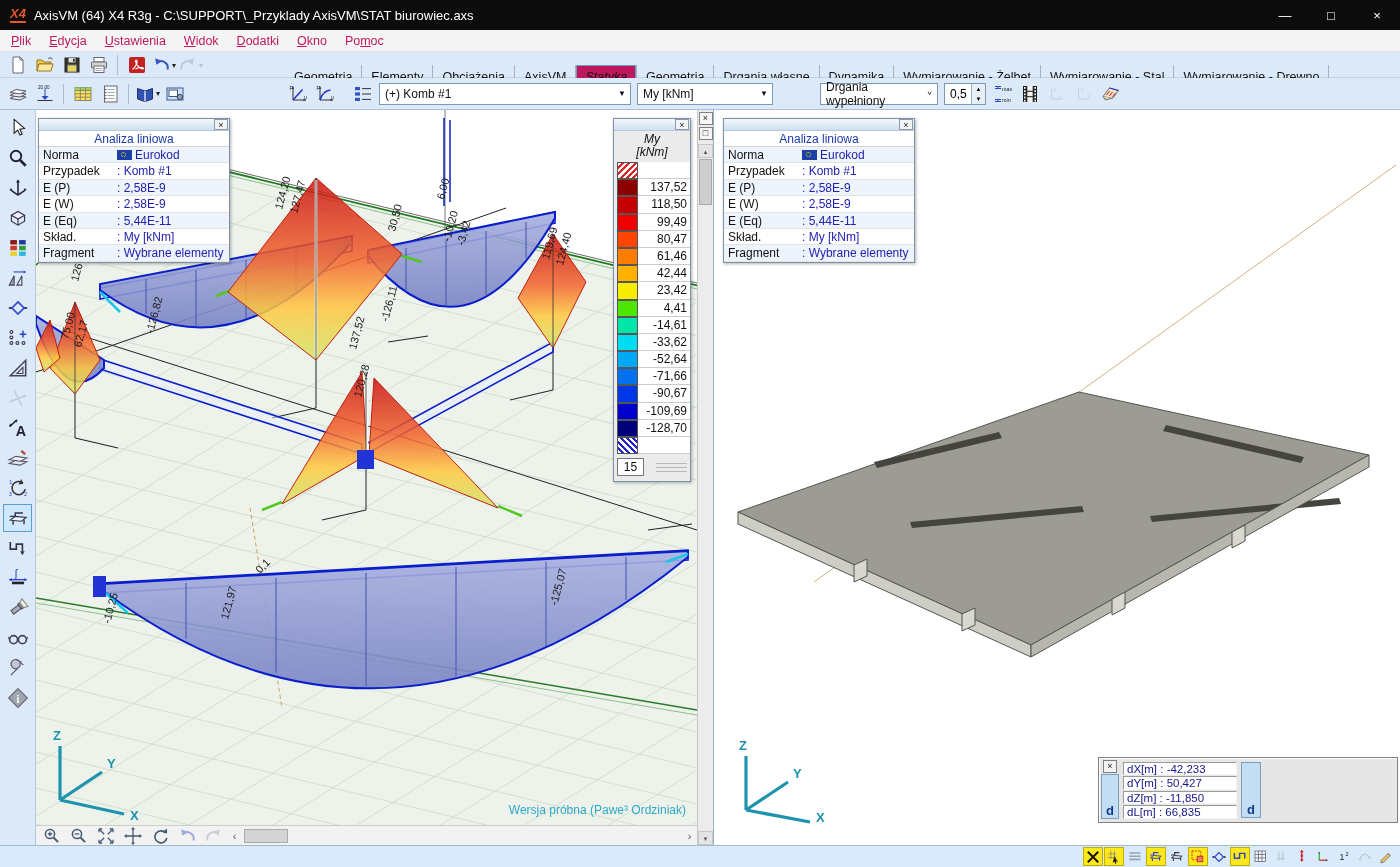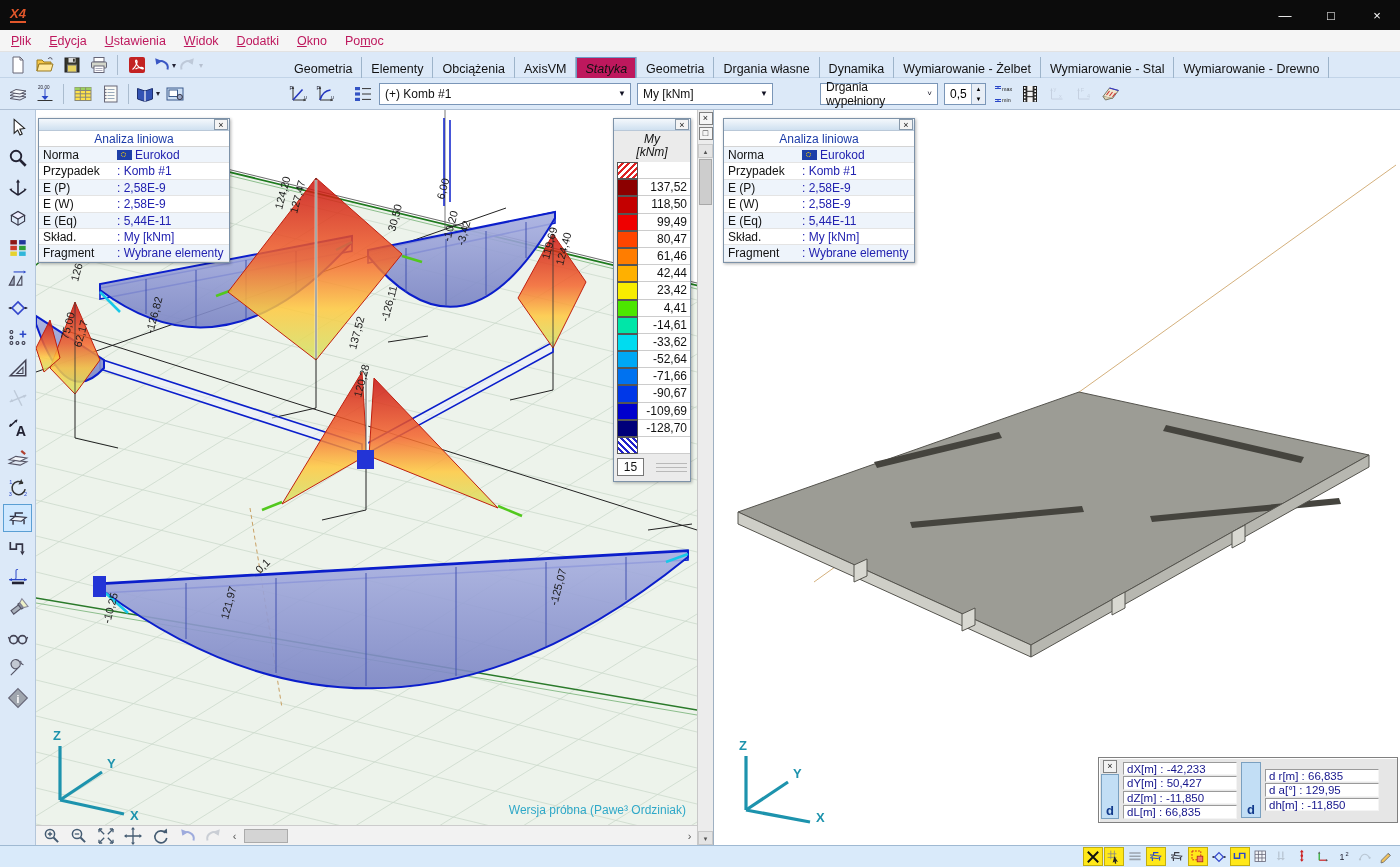--- a/index.html
+++ b/index.html
@@ -14,21 +14,21 @@
   .wbtn{width:46px;height:30px;display:flex;align-items:center;justify-content:center;font-size:13px;color:#fff;}
 
   
   .menubar{position:absolute;left:0;top:30px;width:1400px;height:22px;background:#f5f5f5;display:flex;align-items:center;font-size:12.5px;border-bottom:1px solid #e2e2e2;padding-left:2px;}
   .menu-item{padding:0 9px;color:#be185d;}
   .menu-item u{text-decoration:underline;}
 
   
   .tb1{position:absolute;left:0;top:52px;width:1400px;height:26px;background:#dce9f8;border-bottom:1px solid #c2d4e8;}
   #file-icons{position:absolute;left:4px;top:1px;height:24px;display:flex;align-items:center;}
-  .tabs{position:absolute;left:285px;top:4px;height:26px;display:flex;align-items:flex-end;font-size:12.5px;}
+  .tabs{position:absolute;left:285px;top:12px;height:26px;display:flex;align-items:flex-end;font-size:12.5px;}
   .tab{height:25px;line-height:25px;padding:0 9px;border-right:1px solid #9db4ca;color:#111;white-space:nowrap;}
   .tab.active{background:#be185d;box-shadow:inset 0 0 0 1px #6f9cc6;font-style:italic;}
   .tb2{position:absolute;left:0;top:78px;width:1400px;height:32px;background:#dce9f8;border-bottom:1px solid #aebfd4;}
   #doc-icons{position:absolute;left:4px;top:3px;display:flex;align-items:center;}
   #statics-bar{position:absolute;left:285px;top:3px;display:flex;align-items:center;}
 
   .tbtn{width:25px;height:25px;display:inline-flex;align-items:center;justify-content:center;margin:0 1px;border:1px solid transparent;position:relative;}
   .tbtn.selected{background:#cfe8ff;border:1px solid #5a9fd4;}
   .tbtn.disabled{opacity:.45;}
   .ticon svg{width:20px;height:20px;display:block;}
@@ -107,20 +107,21 @@
   .axlab{font:bold 13px "Liberation Sans",sans-serif;fill:#1d93ad;}
   .wm{font:12px "Liberation Sans",sans-serif;fill:#2fa8c8;}
 </style>
 </head>
 <body>
 
 <div id="app">
 
   <div class="titlebar">
     <span class="logo">X4</span>
+    <span class="wtitle">AxisVM (64) X4 R3g - C:\SUPPORT\_Przyklady AxisVM\STAT biurowiec.axs</span>
     <span class="winbtns" id="winbtns">
         <span class="wbtn">—</span>
         <span class="wbtn">□</span>
         <span class="wbtn">×</span>
       </span>
   </div>
 
   <div class="menubar" id="menubar">
       <span class="menu-item"><u>P</u>lik</span>
       <span class="menu-item"><u>E</u>dycja</span>
@@ -1170,20 +1171,15 @@
       <span class="cp-x" id="cp-close">×</span>
       <span class="cp-d" id="cp-d1">d</span>
     </span>
     <span class="cp-col" id="coord-rows-left">
         <span class="crow"><span>dX[m] : </span><span>-42,233</span></span>
         <span class="crow"><span>dY[m] : </span><span>50,427</span></span>
         <span class="crow"><span>dZ[m] : </span><span>-11,850</span></span>
         <span class="crow"><span>dL[m] : </span><span>66,835</span></span>
       </span>
     <span class="cp-d2" id="cp-d2">d</span>
-    <span class="cp-col" id="coord-rows-right">
-        <span class="crow"><span>d r[m] : </span><span>66,835</span></span>
-        <span class="crow"><span>d a[°] : </span><span>129,95</span></span>
-        <span class="crow"><span>dh[m] : </span><span>-11,850</span></span>
-      </span>
   </div>
 
 </div>
 
 </body></html>

